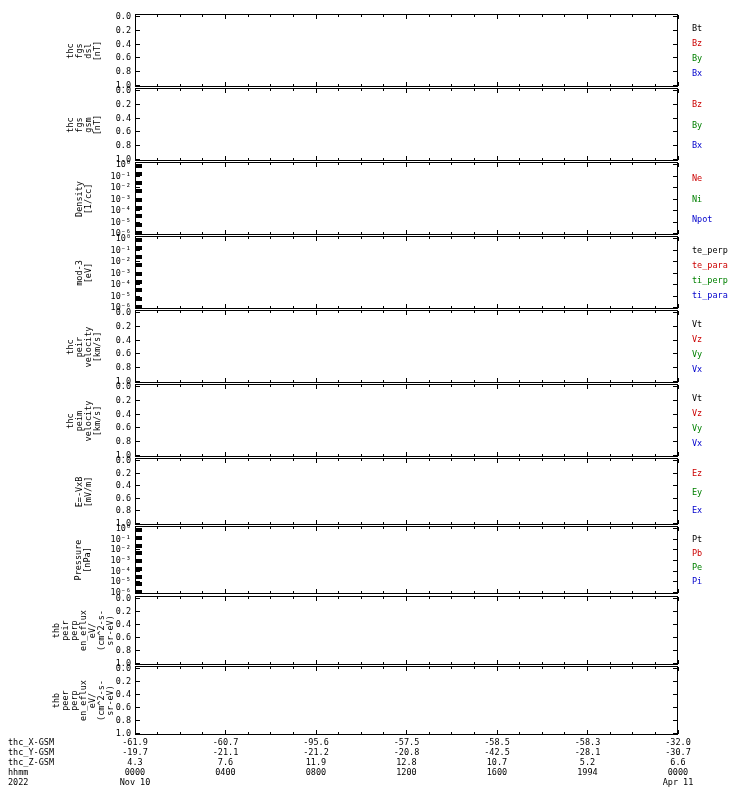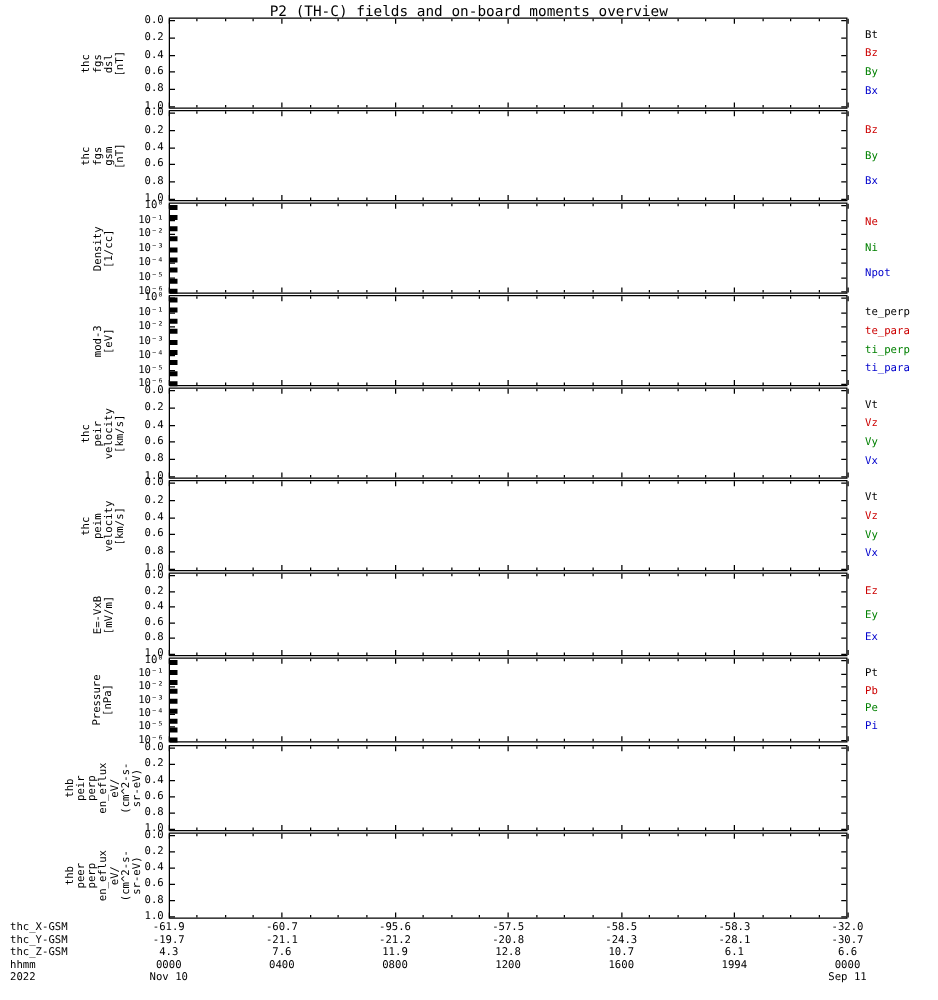--- a/index.html
+++ b/index.html
@@ -64,21 +64,20 @@
   }
   .datablob{
     position:absolute;
     background:#000;
   }
 </style>
 </head>
 <body>
 
 <div id="root">
-  <div class="title">P2 (TH-C) fields and on-board moments overview</div>
 <div class="panel" style="left: 135px; top: 14px; width: 543px; height: 73px;"></div>
     <div class="tick" style="width: 1px; height: 4px; left: 134.5px; top: 82px;"></div>
     <div class="tick" style="width: 1px; height: 4px; left: 134.5px; top: 15px;"></div>
     <div class="tick" style="width: 1px; height: 2px; left: 157.125px; top: 84px;"></div>
     <div class="tick" style="width: 1px; height: 2px; left: 157.125px; top: 15px;"></div>
     <div class="tick" style="width: 1px; height: 2px; left: 179.75px; top: 84px;"></div>
     <div class="tick" style="width: 1px; height: 2px; left: 179.75px; top: 15px;"></div>
     <div class="tick" style="width: 1px; height: 2px; left: 202.375px; top: 84px;"></div>
     <div class="tick" style="width: 1px; height: 2px; left: 202.375px; top: 15px;"></div>
     <div class="tick" style="width: 1px; height: 4px; left: 225px; top: 82px;"></div>
@@ -891,35 +890,35 @@
     <div class="xval" style="left: 286px; top: 737px;">-95.6</div>
     <div class="xval" style="left: 376.5px; top: 737px;">-57.5</div>
     <div class="xval" style="left: 467px; top: 737px;">-58.5</div>
     <div class="xval" style="left: 557.5px; top: 737px;">-58.3</div>
     <div class="xval" style="left: 648px; top: 737px;">-32.0</div>
     <div class="xrowlabel" style="left: 8px; top: 747px;">thc_Y-GSM</div>
     <div class="xval" style="left: 105px; top: 747px;">-19.7</div>
     <div class="xval" style="left: 195.5px; top: 747px;">-21.1</div>
     <div class="xval" style="left: 286px; top: 747px;">-21.2</div>
     <div class="xval" style="left: 376.5px; top: 747px;">-20.8</div>
-    <div class="xval" style="left: 467px; top: 747px;">-24.3</div>
+    <div class="xval" style="left: 467px; top: 747px;">-42.5</div>
     <div class="xval" style="left: 557.5px; top: 747px;">-28.1</div>
     <div class="xval" style="left: 648px; top: 747px;">-30.7</div>
     <div class="xrowlabel" style="left: 8px; top: 757px;">thc_Z-GSM</div>
     <div class="xval" style="left: 105px; top: 757px;">4.3</div>
     <div class="xval" style="left: 195.5px; top: 757px;">7.6</div>
     <div class="xval" style="left: 286px; top: 757px;">11.9</div>
     <div class="xval" style="left: 376.5px; top: 757px;">12.8</div>
     <div class="xval" style="left: 467px; top: 757px;">10.7</div>
-    <div class="xval" style="left: 557.5px; top: 757px;">6.1</div>
+    <div class="xval" style="left: 557.5px; top: 757px;">5.2</div>
     <div class="xval" style="left: 648px; top: 757px;">6.6</div>
     <div class="xrowlabel" style="left: 8px; top: 767px;">hhmm</div>
     <div class="xval" style="left: 105px; top: 767px;">0000</div>
     <div class="xval" style="left: 195.5px; top: 767px;">0400</div>
     <div class="xval" style="left: 286px; top: 767px;">0800</div>
     <div class="xval" style="left: 376.5px; top: 767px;">1200</div>
     <div class="xval" style="left: 467px; top: 767px;">1600</div>
     <div class="xval" style="left: 557.5px; top: 767px;">1994</div>
     <div class="xval" style="left: 648px; top: 767px;">0000</div>
     <div class="xrowlabel" style="left: 8px; top: 777px;">2022</div>
     <div class="xval" style="left: 105px; top: 777px;">Nov 10</div>
-    <div class="xval" style="left: 648px; top: 777px;">Sep 11</div>
+    <div class="xval" style="left: 648px; top: 777px;">Apr 11</div>
   </div>
 
 </body></html>

